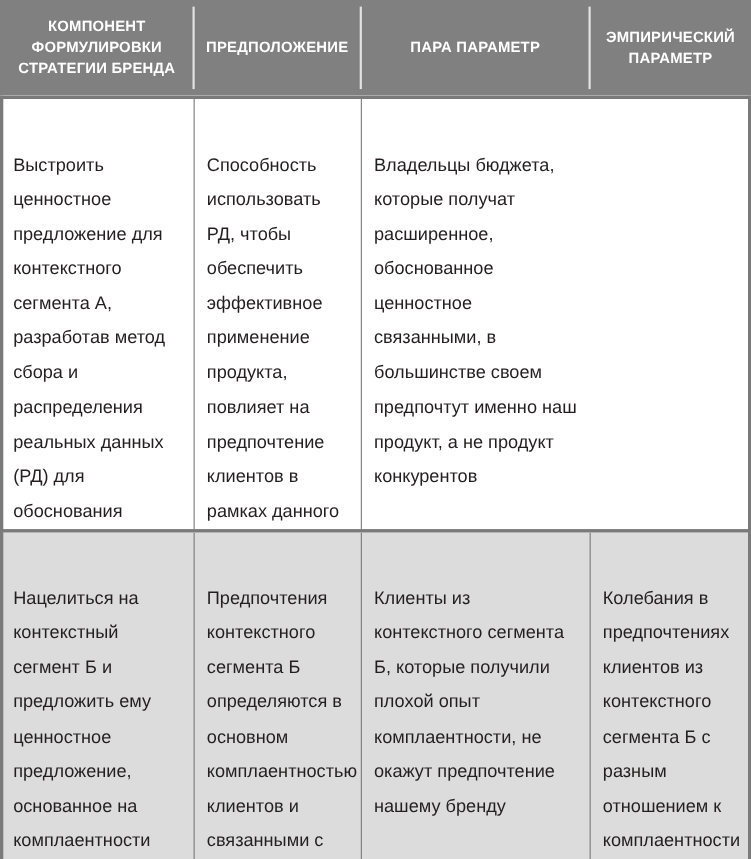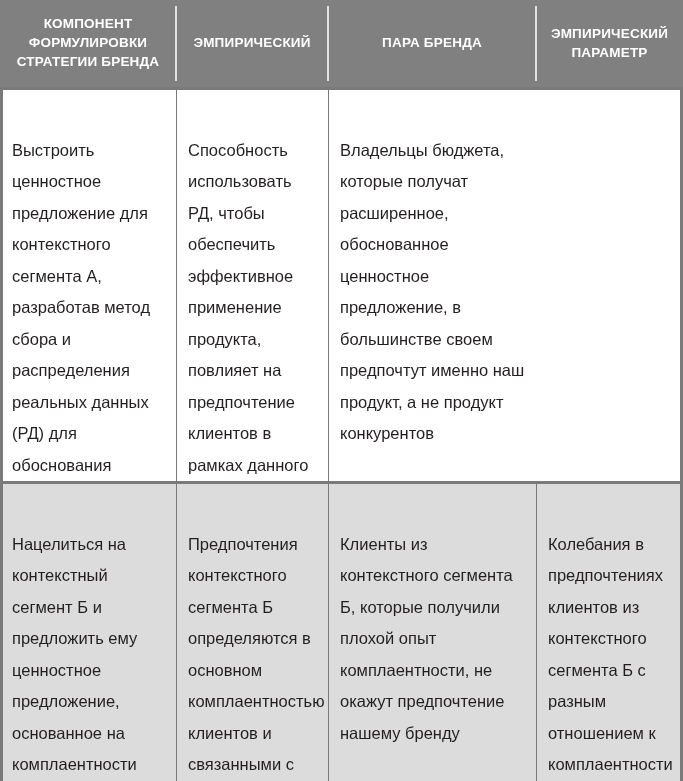--- a/index.html
+++ b/index.html
@@ -113,44 +113,44 @@
 
 <div class="table">
 
   <div class="thead">
     <div class="th c1">
       <span class="th-inner">КОМПОНЕНТ
 ФОРМУЛИРОВКИ
 СТРАТЕГИИ БРЕНДА</span>
     </div>
     <div class="th c2">
-      <span class="th-inner">ЭМПИРИЧЕСКИЙ</span>
+      <span class="th-inner">ПРЕДПОЛОЖЕНИЕ</span>
     </div>
     <div class="th c3">
-      <span class="th-inner">ПАРА БРЕНДА</span>
+      <span class="th-inner">ПАРА ПАРАМЕТР</span>
     </div>
     <div class="th c4">
       <span class="th-inner">ЭМПИРИЧЕСКИЙ
 ПАРАМЕТР</span>
     </div>
   </div>
 
   <div class="body-wrap">
     <div class="edge-left"></div>
     <div class="edge-right"></div>
 
     <div class="trow row1">
       <div class="td c1">
         <p class="para">Выстроить ценностное предложение для контекстного сегмента А, разработав метод сбора и распределения реальных данных (РД) для обоснования факторов экономической выгоды</p>
       </div>
       <div class="td c2">
         <p class="para">Способность использовать РД, чтобы обеспечить эффективное применение продукта, повлияет на предпочтение клиентов в рамках данного контекстного сегмента</p>
       </div>
       <div class="td c3">
-        <p class="para">Владельцы бюджета, которые получат расширенное, обоснованное ценностное предложение, в большинстве своем предпочтут именно наш продукт, а не продукт конкурентов</p>
+        <p class="para">Владельцы бюджета, которые получат расширенное, обоснованное ценностное связанными, в большинстве своем предпочтут именно наш продукт, а не продукт конкурентов</p>
         
       </div>
     </div>
 
     <div class="trow row2">
       <div class="td c1">
         <p class="para">Нацелиться на контекстный сегмент Б и предложить ему ценностное предложение, основанное на комплаентности клиентов и вытекающих из этого последствий</p>
       </div>
       <div class="td c2">
         <p class="para">Предпочтения контекстного сегмента Б определяются в основном комплаентностью клиентов и связанными с этим последствиями</p>

